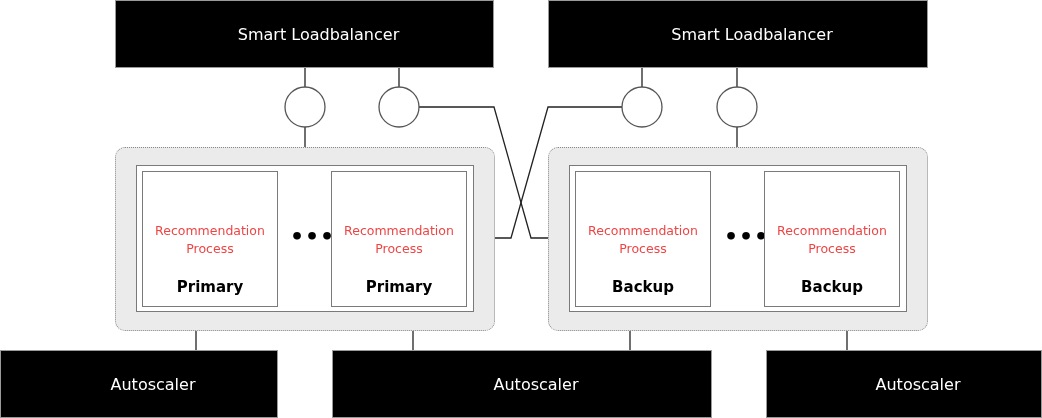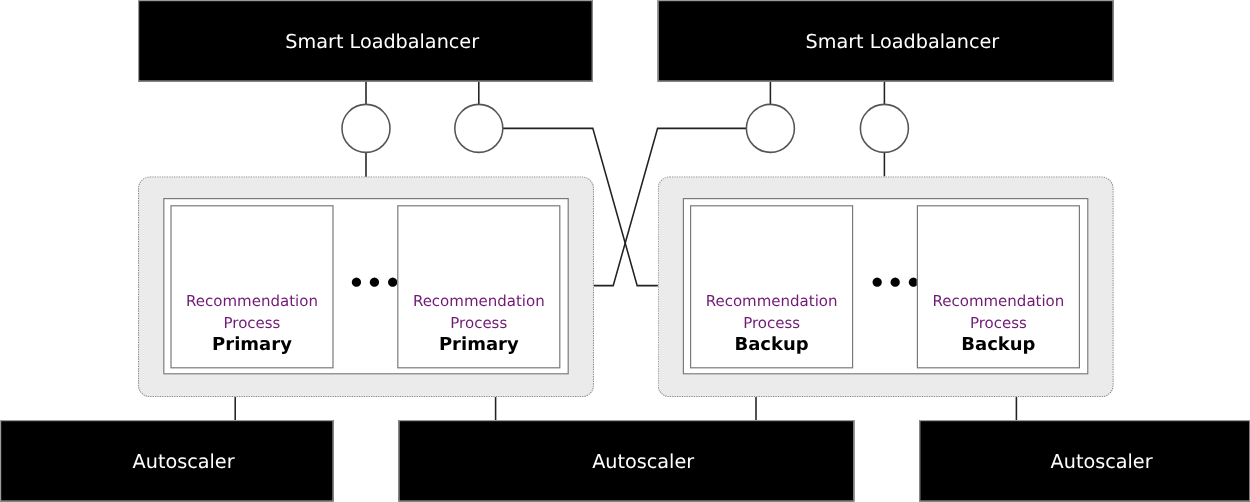--- a/index.html
+++ b/index.html
@@ -4,22 +4,22 @@
 <style>
   html, body { margin: 0; padding: 0; background: #ffffff; }
   body { width: 1042px; height: 418px; position: relative; overflow: hidden;
          font-family: "DejaVu Sans", "Liberation Sans", sans-serif; }
   .abs { position: absolute; box-sizing: border-box; }
   .black-box { background: #000; color: #fff; display: flex; align-items: center;
                justify-content: center; font-size: 16px; border: 1px solid #9a9a9a; padding-left: 28px; }
   .group { background: #ebebeb; border: 1.5px dotted #888; border-radius: 10px; }
   .inner { background: #fff; border: 1.5px solid #7a7a7a; }
   .proc { background: #fff; border: 1.5px solid #7a7a7a; text-align: center; }
-  .proc .name { position: absolute; left: 0; right: 0; top: 50px; color: #701a75;
-                font-size: 12.5px; line-height: 18px; margin-top: 20px; }
+  .proc .name { position: absolute; left: 0; right: 0; top: 50px; color: #ef4444;
+                font-size: 12.5px; line-height: 18px; }
   .proc .role { position: absolute; left: 0; right: 0; top: 106px; color: #000;
                 font-size: 15px; font-weight: bold; }
   .dots { font-size: 22px; color: #000; letter-spacing: 1px; font-weight: bold; }
   svg.wires { position: absolute; left: 0; top: 0; }
 </style>
 </head>
 <body>
 
 <svg class="wires" width="1042" height="418">
   <g stroke="#222" stroke-width="1.3" fill="none">

